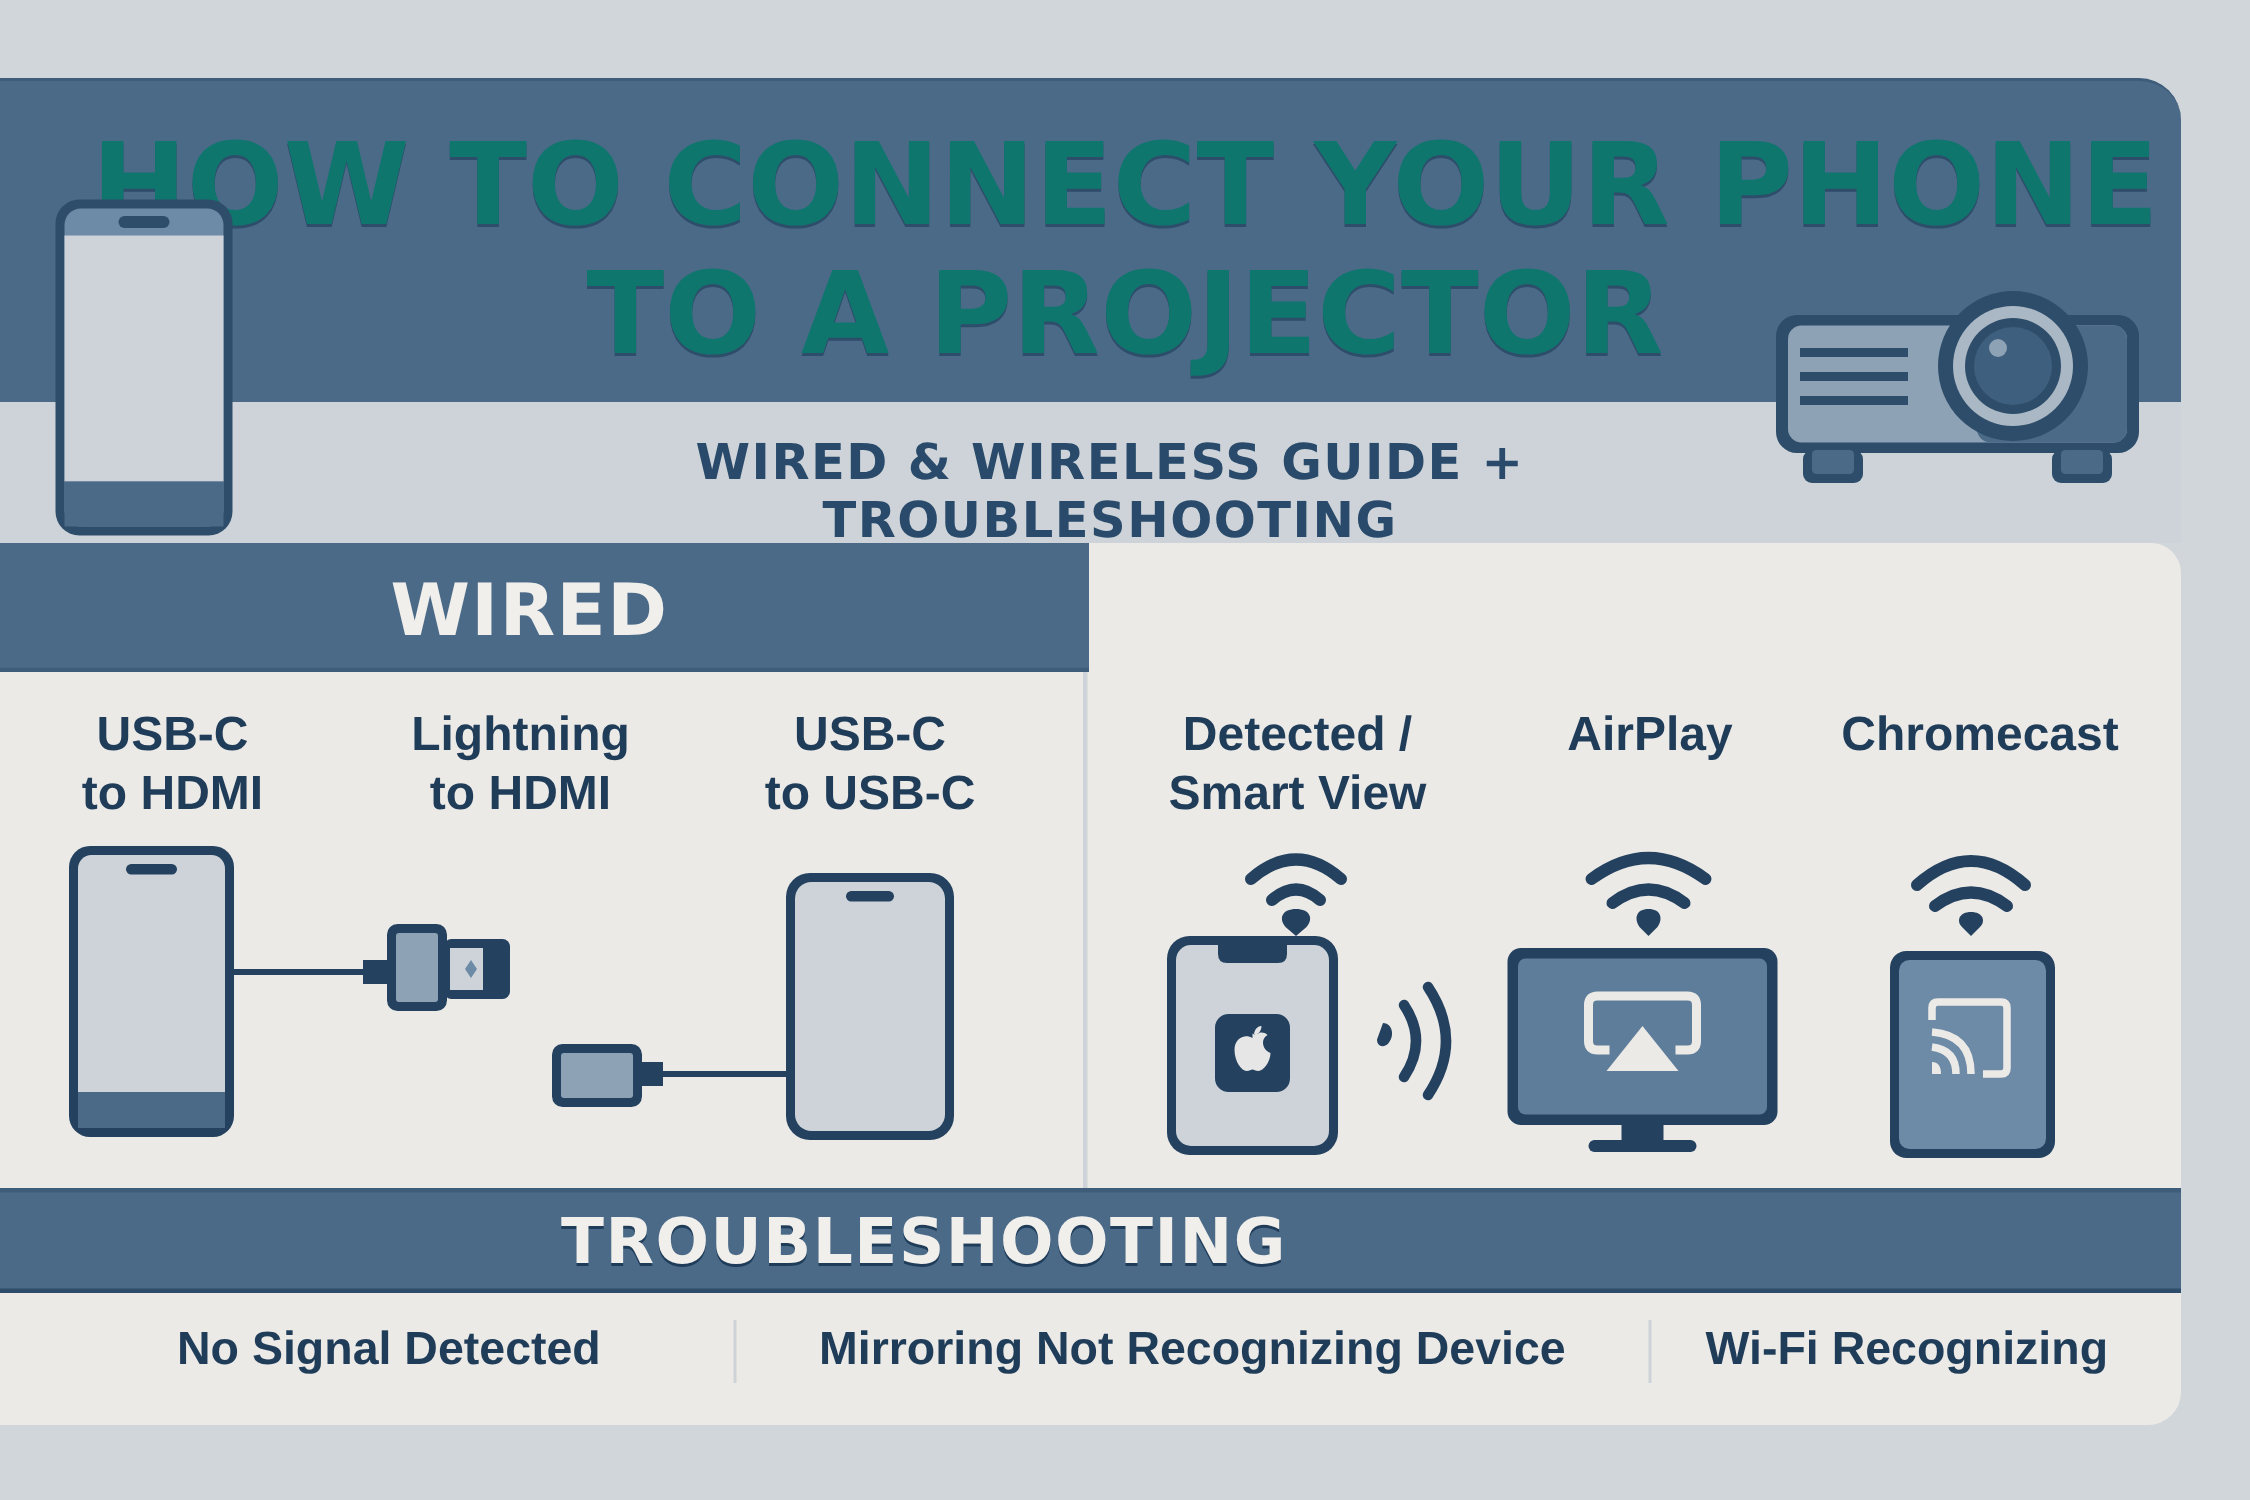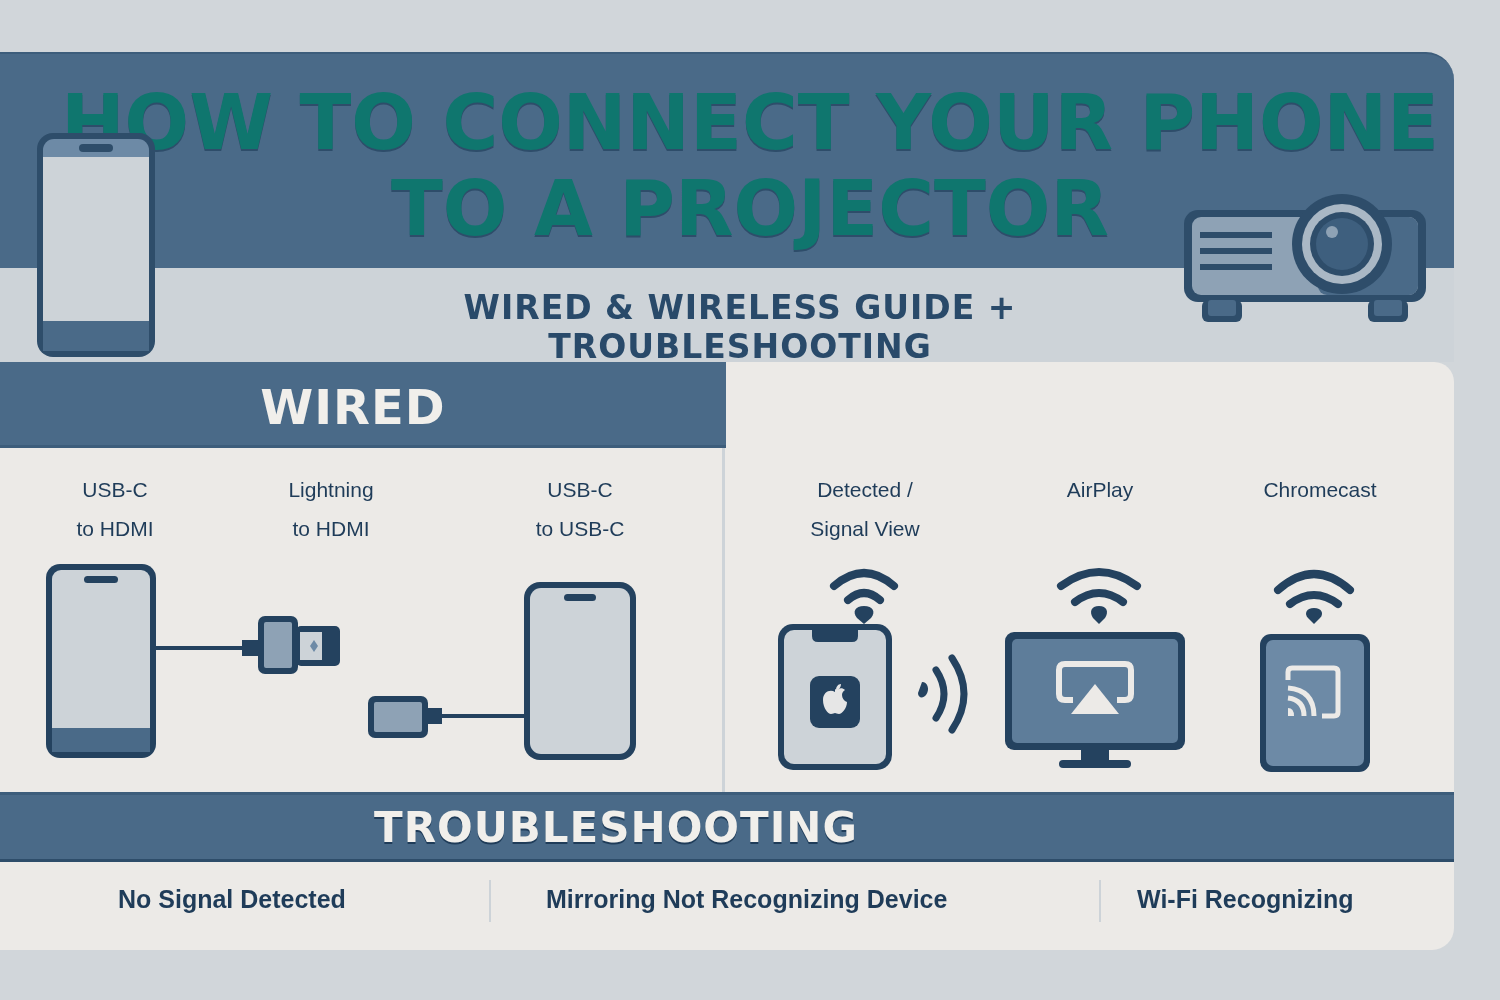--- a/index.html
+++ b/index.html
@@ -61,45 +61,45 @@
       color: #f1efeb; font-weight: bold; font-size: 48px;
       letter-spacing: 1px;
     }
     .divider-v {
       left: 722px; top: 448px; width: 3px; height: 345px;
       background: #cdd3d8;
     }
     .label {
       position: absolute;
       color: #1f3c59;
-      font-size: 21px;
+      font-size: 32px;
       line-height: 39px;
       text-align: center;
-      font-weight: normal;
+      font-weight: bold;
       font-family: "Liberation Sans", sans-serif;
       letter-spacing: 0px;
     }
 
     
     .ts-band {
       left: -20px; top: 792px; width: 1474px; height: 70px;
       background: #4a6a88;
       border-top: 3px solid #3d5d7b;
       border-bottom: 3px solid #2e4d6a;
     }
     .ts-title {
       left: 0; top: 798px; width: 1232px;
       text-align: center; color: #f1efeb;
       font-weight: bold; font-size: 42px; line-height: 60px;
       letter-spacing: 1px;
       text-shadow: 0 2px 0 #1f3c59;
     }
     .ts-item {
       position: absolute; top: 876px;
-      color: #1f3c59; font-weight: bold; font-size: 25px;
+      color: #1f3c59; font-weight: bold; font-size: 31px;
       font-family: "Liberation Sans", sans-serif;
       line-height: 46px; white-space: nowrap;
     }
     .ts-sep {
       position: absolute; top: 880px; width: 2px; height: 42px;
       background: #cdd3d8;
     }
 
     svg { position: absolute; overflow: visible; }
   </style>
@@ -145,21 +145,21 @@
   <div class="sec-header sec-header-wired">
     <div class="sec-title">WIRED</div>
   </div>
 </div>
 <div class="abs divider-v"></div>
 
 <div class="label" style="left:30px;top:470px;width:170px">
   <div>USB-C</div>
   <div>to HDMI</div>
 </div>
-<div class="label" style="left:236px;top:470px;width:190px">
+<div class="label" style="left:252px;top:470px;width:190px">
   <div>Lightning</div>
   <div>to HDMI</div>
 </div>
 <div class="label" style="left:490px;top:470px;width:180px">
   <div>USB-C</div>
   <div>to USB-C</div>
 </div>
 
 <svg style="left:44px;top:562px" width="300" height="200" viewBox="0 0 300 200">
   <rect x="2" y="2" width="110" height="194" rx="14" fill="#24425f"></rect>
@@ -180,21 +180,21 @@
   <rect x="162" y="8" width="100" height="166" rx="11" fill="#cdd3d8"></rect>
   <rect x="196" y="14" width="32" height="7" rx="3.5" fill="#24425f"></rect>
   <line x1="70" y1="136" x2="158" y2="136" stroke="#24425f" stroke-width="4"></line>
   <rect x="56" y="128" width="18" height="16" fill="#24425f"></rect>
   <rect x="0" y="116" width="60" height="42" rx="7" fill="#24425f"></rect>
   <rect x="6" y="122" width="48" height="30" rx="2" fill="#8ea2b5"></rect>
 </svg>
 
 <div class="label" style="left:760px;top:470px;width:210px">
   <div>Detected /</div>
-  <div>Signal View</div>
+  <div>Smart View</div>
 </div>
 <div class="label" style="left:1010px;top:470px;width:180px">
   <div>AirPlay</div>
 </div>
 <div class="label" style="left:1190px;top:470px;width:260px">
   <div>Chromecast</div>
 </div>
 
 <svg style="left:776px;top:562px" width="200" height="212" viewBox="0 0 200 212">
   <path d="M58 24 Q88 -2 118 24" fill="none" stroke="#24425f" stroke-width="8" stroke-linecap="round"></path>

